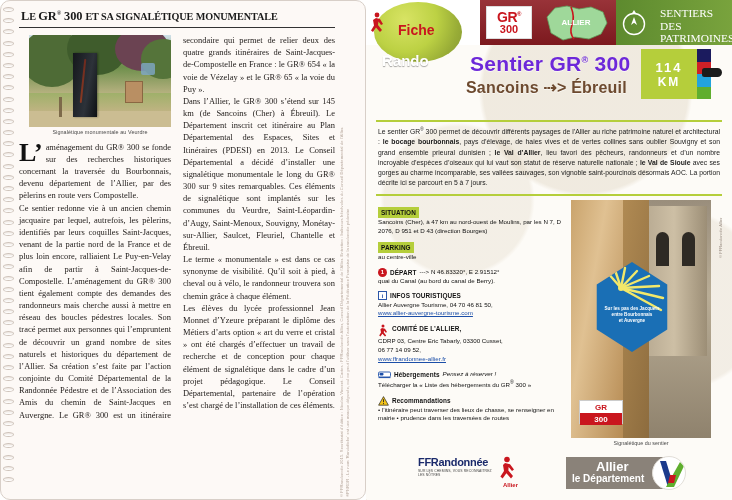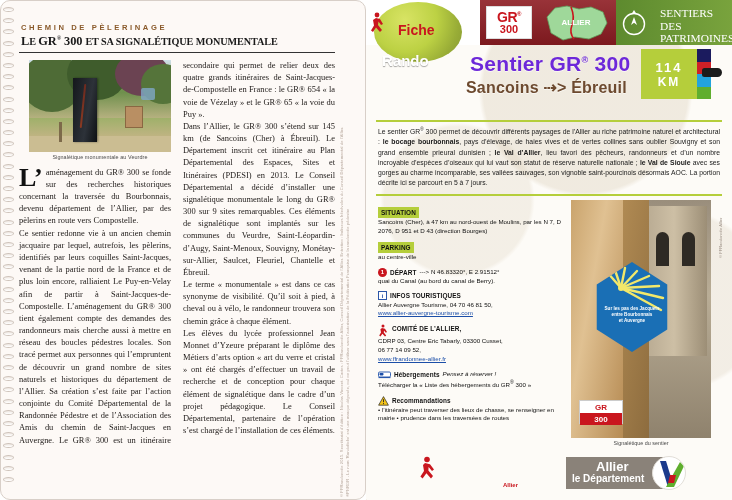--- a/index.html
+++ b/index.html
@@ -300,21 +300,20 @@
         <i></i>
         <i></i>
         <i></i>
         <i></i>
       <i></i>
         <i></i>
         <i></i>
     </div>
 
     <div class="left-inner">
-      <div class="kicker">CHEMIN DE PÈLERINAGE</div>
 
       <div class="headline">
         <span>L</span><span class="sm">E </span><span>GR</span><sup>®</sup><span> 300 </span><span class="sm">ET SA SIGNALÉTIQUE MONUMENTALE</span>
       </div>
 
       <div class="cols">
 
         <div class="photo-wrap">
           <div class="photo">
             <div class="sky"></div>
@@ -511,20 +510,24 @@
       </div>
     </div>
     <div class="cap2">Signalétique du sentier</div>
     <div class="vcredit2">
       <span>© FFRandonnée Allier</span>
     </div>
 
     <div class="footer">
       <div class="ffr-logo">
         <div style="display:flex;align-items:flex-start;">
+          <div style="flex:1">
+            <div class="ffr-word">FFRandonnée</div>
+            <div class="ffr-sub">SUR LES CHEMINS, VOUS RECONNAÎTREZ LES NÔTRES</div>
+          </div>
           <svg width="20" height="24" viewBox="0 0 20 24">
             <g fill="#c9161e">
               <circle cx="9" cy="3.5" r="2.8"></circle>
               <path d="M7 7 L12 8.2 L16 13.5 L14 15 L10.6 11 L10.4 14.6 L15 20 L13 22.4 L8.4 17.2 L4.6 22.4 L2.4 20.6 L6 15 L5 9 Z"></path>
             </g>
           </svg>
         </div>
         <div class="ffr-allier">Allier</div>
       </div>
 

